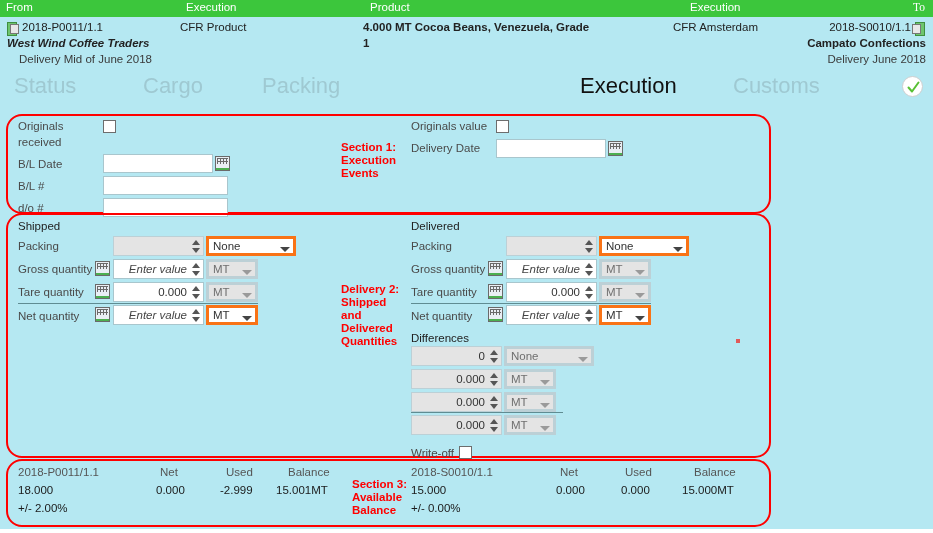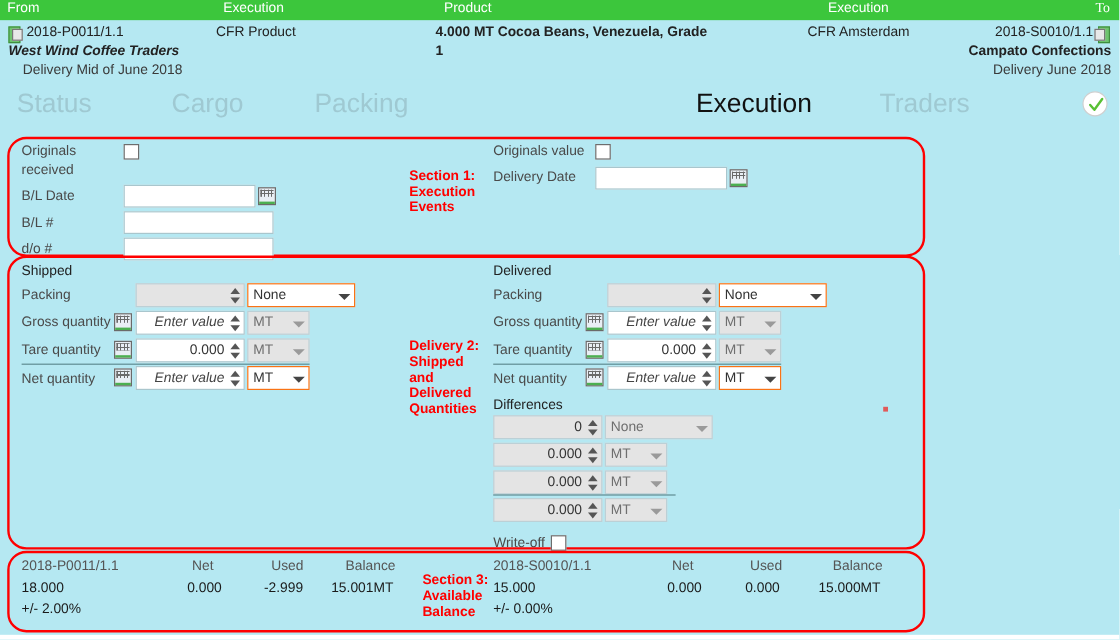--- a/index.html
+++ b/index.html
@@ -192,21 +192,21 @@
     border-left: 4px solid transparent;
     border-right: 4px solid transparent;
   }
   .spin .arrows::before { top: 3px;  border-bottom: 5px solid #555555; }
   .spin .arrows::after  { top: 11px; border-top: 5px solid #555555; }
 
   
   .ddl {
     position: absolute;
     height: 20px;
-    border: 1px solid #f97316;
+    border: 3px solid #f97316;
     background: #ffffff;
     display: flex;
     align-items: center;
     cursor: pointer;
   }
   .ddl.readonly { background: #e4e4e4; border-color: #bcd0d6; }
   .ddl .txt {
     flex: 1;
     padding-left: 4px;
     font-size: 11.5px;
@@ -287,21 +287,21 @@
     <span class="doc-icon flip" style="position:absolute;right:7px;top:5px;"></span>
     <span class="cell bold" style="right:7px; top:20px;">Campato Confections</span>
     <span class="cell muted" style="right:7px; top:36px;">Delivery June 2018</span>
   </div>
 
   <div class="tabs">
     <div class="tab" style="left:14px;">Status</div>
     <div class="tab" style="left:143px;">Cargo</div>
     <div class="tab" style="left:262px;">Packing</div>
     <div class="tab active" style="left:580px;">Execution</div>
-    <div class="tab" style="left:733px;">Traders</div>
+    <div class="tab" style="left:733px;">Customs</div>
   </div>
   <div class="tab-check">
     <svg width="15" height="15" viewBox="0 0 15 15" aria-hidden="true">
       <path d="M2.5 7.5 L6 11.5 L12.5 2.5" stroke="#58c034" stroke-width="2" fill="none" stroke-linecap="round" stroke-linejoin="round"></path>
     </svg>
   </div>
 
   <div class="redbox" id="sec1-box"></div>
 
   <span class="lbl" style="left:18px; top:120px;">Originals</span>

